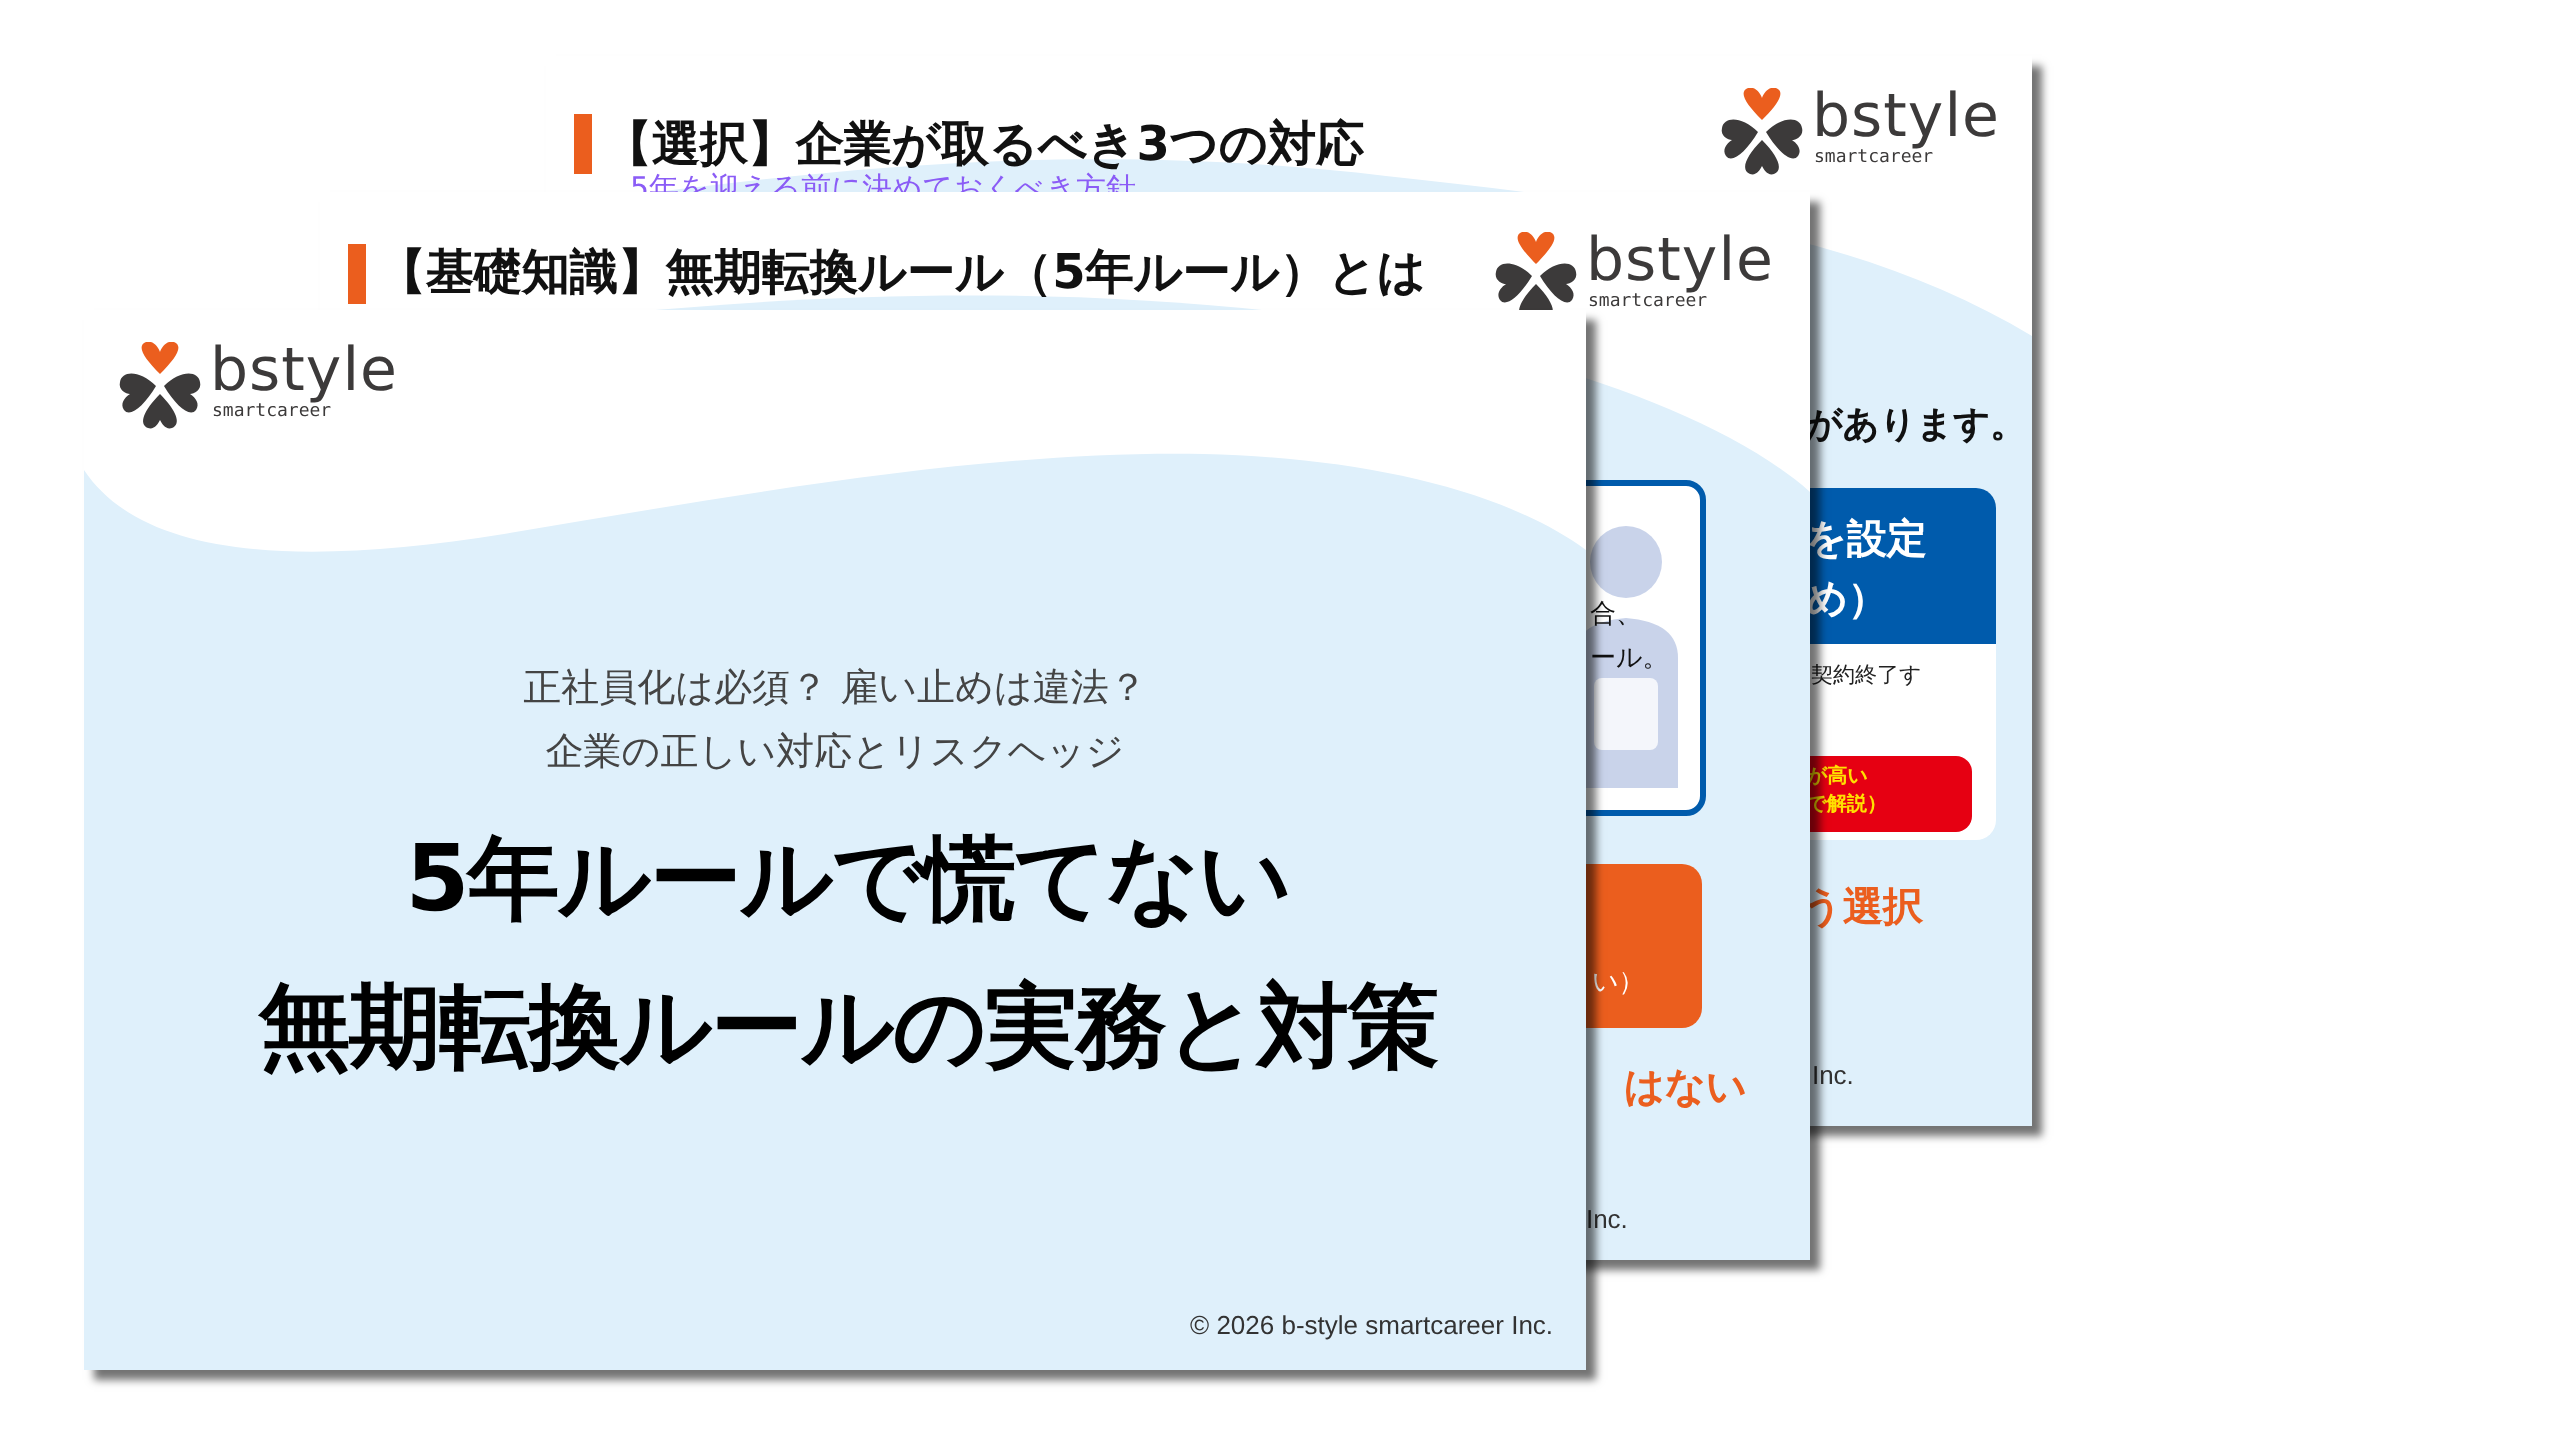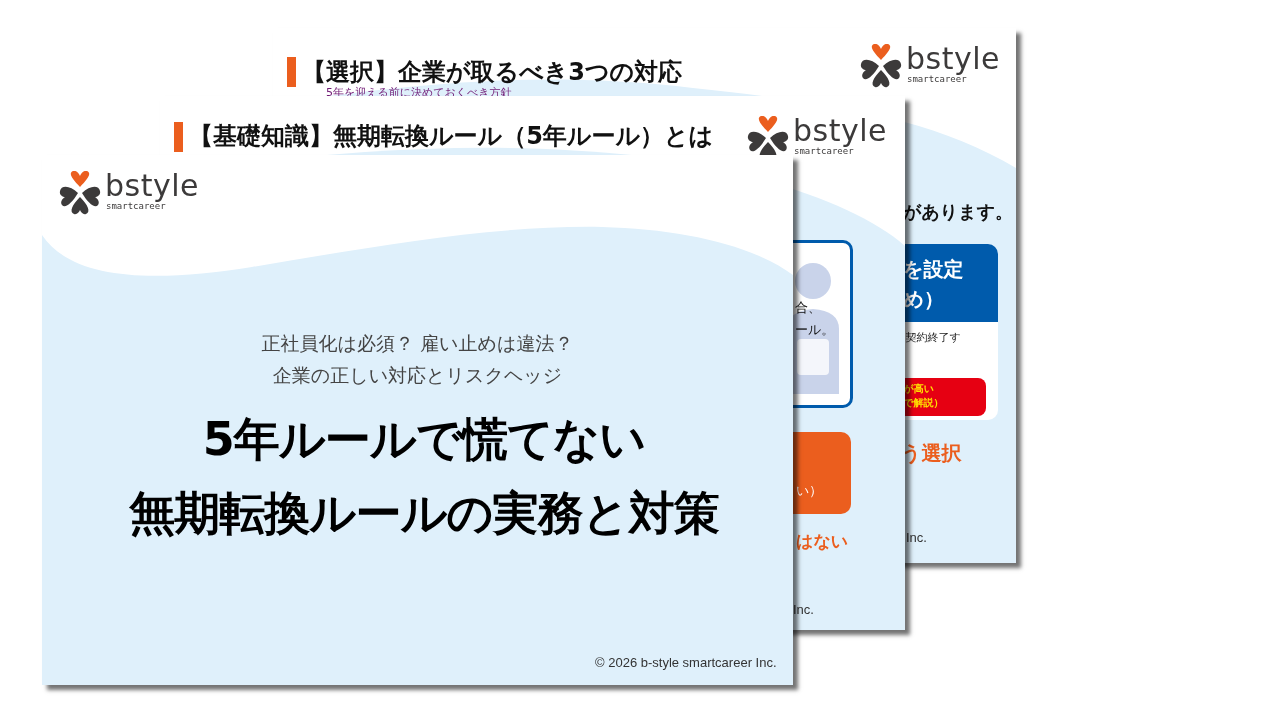--- a/index.html
+++ b/index.html
@@ -20,21 +20,21 @@
   #slide2 { left: 160px; top: 96px; width: 745px; height: 534px; }
   
   #slide1 { left: 42px; top: 155px; width: 751px; height: 530px; }
 
   .slide-heading {
     position: absolute;
     display: flex; align-items: center;
     font-weight: bold; font-size: 24px; color: #111; white-space: nowrap;
   }
   .slide-heading .bar { width: 9px; height: 30px; background: #eb5e1e; margin-right: 6px; }
-  .slide-sub { position: absolute; font-size: 11px; color: #701a75; white-space: nowrap; margin-left: 11px; }
+  .slide-sub { position: absolute; font-size: 15px; color: #8b5cf6; white-space: nowrap; }
 
   .logo { position: absolute; display: flex; align-items: flex-start; }
   .logo svg { display: block; }
   .logo .word { display: flex; flex-direction: column; margin-left: 4px; }
   .logo .brand { font-family: "DejaVu Sans", sans-serif; font-size: 30px; color: #3c3a3a; letter-spacing: 0.5px; line-height: 30px; font-weight: 400; }
   .logo .sub { font-family: "DejaVu Sans Mono", monospace; font-size: 9px; color: #3c3a3a; line-height: 10px; margin-left: 1px; }
 
   .copyright { position: absolute; font-family: "Liberation Sans", sans-serif; font-size: 13px; color: #333; white-space: nowrap; }
 
   .frag { position: absolute; white-space: nowrap; }
@@ -121,21 +121,21 @@
     <div style="position:absolute; left:72px; top:54px; font-size:13px; color:#111; line-height:22px;">
       <div>合、</div>
       <div>ール。</div>
     </div>
   </div>
 
   <div style="position:absolute; left:560px; top:336px; width:131px; height:82px; background:#eb5e1e; border-radius:10px;">
     <div style="position:absolute; left:76px; top:50px; font-size:13px; color:#fff;">い）</div>
   </div>
 
-  <div class="frag" style="left:636px; top:434px; font-size:17px; font-weight:bold; color:#eb5e1e;">はない</div>
+  <div class="frag" style="left:652px; top:434px; font-size:20px; font-weight:bold; color:#eb5e1e;">はない</div>
 
   <div class="copyright" style="left:560px; top:506px;">smartcareer Inc.</div>
 </div>
 
 <div class="slide" id="slide1">
   <svg class="bg-wave" viewBox="0 0 751 530" preserveAspectRatio="none">
     <path d="M0,80 C30,125 110,128 210,112 C330,92 450,70 560,72 C640,74 710,90 751,120 L751,530 L0,530 Z" fill="#dff0fb"></path>
   </svg>
 
   <div class="logo" style="left:17px; top:16px;">

